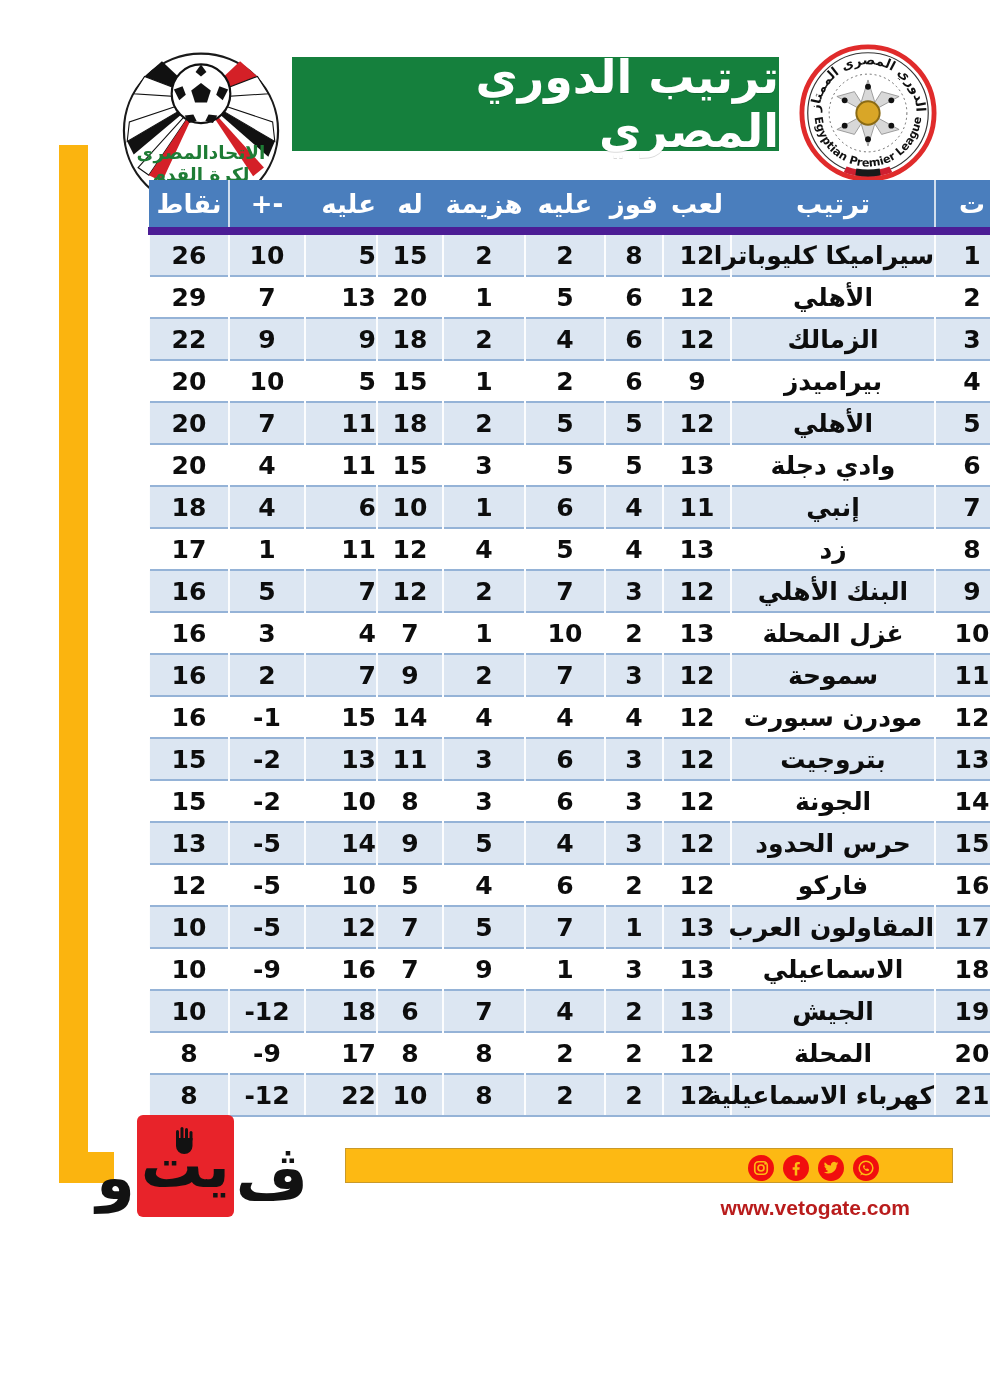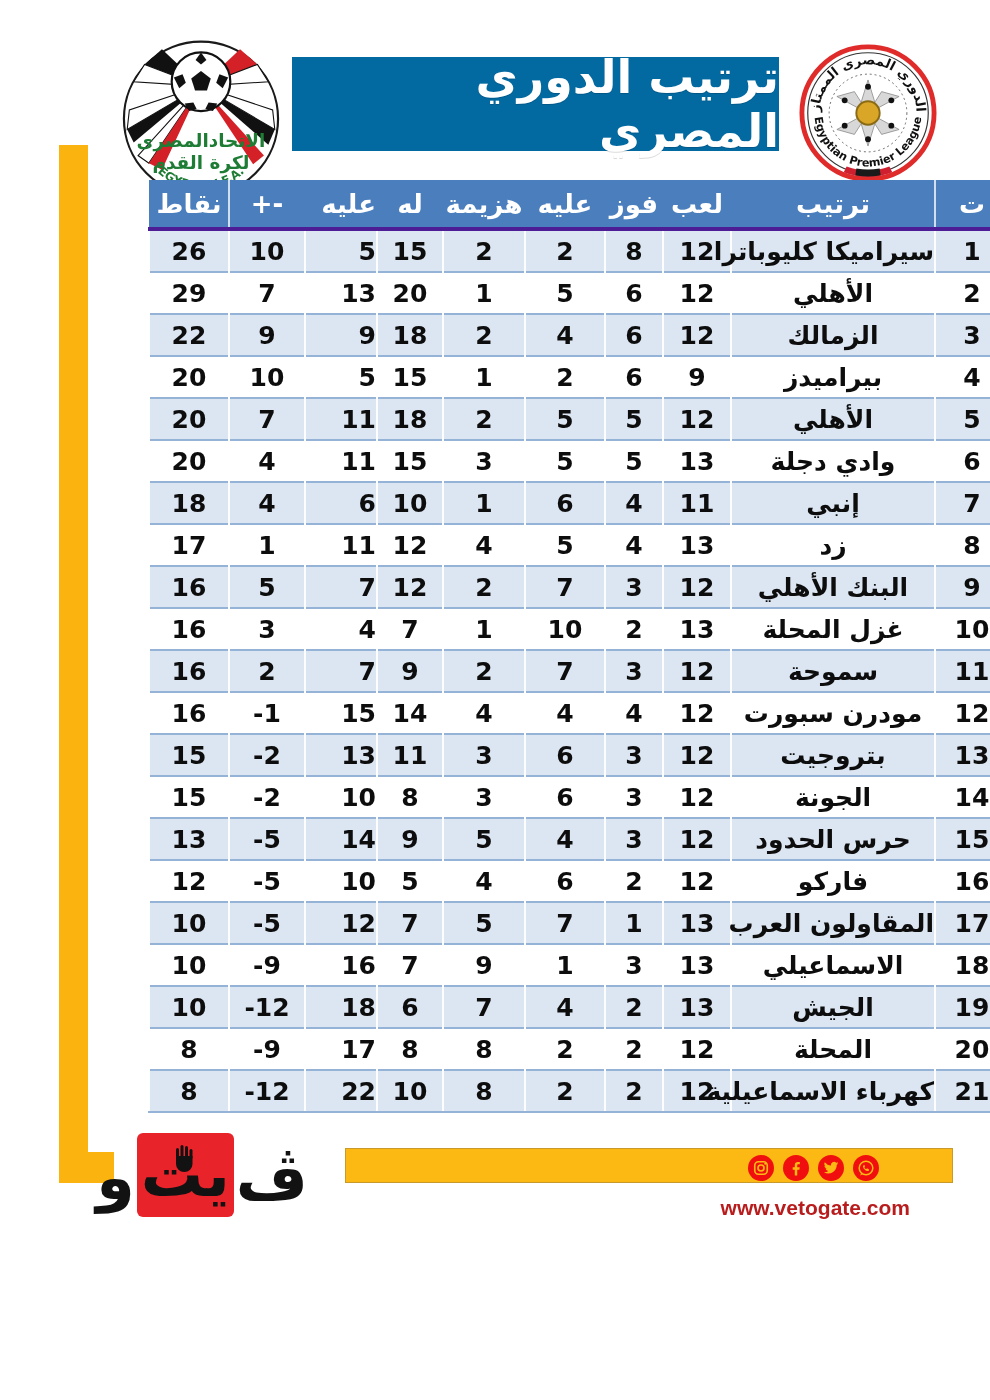--- a/index.html
+++ b/index.html
@@ -1,56 +1,56 @@
 <!DOCTYPE html>
 <html lang="ar"><head>
 <meta charset="utf-8">
 <style>
   html,body{margin:0;padding:0;background:#ffffff;}
   body{width:990px;height:1400px;position:relative;overflow:hidden;
        font-family:"DejaVu Sans","Liberation Sans",sans-serif;}
   .abs{position:absolute;}
 
   
-  .banner{left:292px;top:57px;width:487px;height:94px;background:#0369a1;
+  .banner{left:292px;top:57px;width:487px;height:94px;background:#15803d;
           display:flex;align-items:center;justify-content:center;}
   .banner-title{color:#ffffff;font-size:46px;font-weight:bold;direction:rtl;
                 letter-spacing:1px;text-shadow:0 1px 0 rgba(0,0,0,.15);}
 
-  .fa-badge{left:110px;top:34px;width:182px;height:178px;}
+  .fa-badge{left:110px;top:46px;width:182px;height:178px;}
   .epl-badge{left:797px;top:44px;width:142px;height:138px;}
 
   
   .vbar{left:59px;top:145px;width:29px;height:1038px;background:#FBB40F;}
   .vbar-foot{left:88px;top:1152px;width:26px;height:31px;background:#FBB40F;}
   .footer-bar{left:345px;top:1148px;width:608px;height:35px;background:#FDB913;
               border:1px solid #c9992a;box-sizing:border-box;}
 
   
   .standings{left:148px;top:180px;width:840px;}
   table{border-collapse:collapse;table-layout:fixed;width:840px;direction:rtl;}
   th{background:#4A7EBD;color:#ffffff;font-size:26px;font-weight:bold;height:47px;
      text-align:center;padding:0;border-left:2px solid transparent;
-     border-bottom:4px solid #4c1d95;white-space:nowrap;}
+     border-bottom:8px solid #4c1d95;white-space:nowrap;}
   th.c0,th.c8{border-left-color:rgba(255,255,255,.75);}
   td{height:40px;padding:0;text-align:center;font-size:25px;font-weight:bold;color:#0d0d0d;
      border-top:2px solid #95B3D7;border-left:2px solid rgba(255,255,255,.9);
      white-space:nowrap;background:#ffffff;}
   tr.alt td{background:#DCE6F2;}
   tbody tr:last-child td{border-bottom:2px solid #95B3D7;}
   td.num{direction:ltr;}
   th.c8{direction:ltr;}
   .c0{width:72px;}.c1{width:202px;}.c2{width:66px;}.c3{width:56px;}.c4{width:78px;}
   .c5{width:80px;}.c6{width:64px;}.c7{width:70px;text-align:right;}.c8{width:74px;}.c9{width:78px;}
 
   
   .veto{left:112px;top:1122px;width:180px;height:95px;direction:rtl;
         display:flex;align-items:flex-end;justify-content:center;}
   .veto-seg{font-size:62px;font-weight:bold;color:#121212;line-height:78px;}
-  .veto-mid{background:#E8232A;color:#121212;padding:3px 4px;border-radius:6px;
+  .veto-mid{background:#E8232A;color:#121212;padding:12px 4px;border-radius:6px;
             position:relative;margin:0 2px;}
   .veto-hand{position:absolute;left:50%;top:-20px;transform:translateX(-50%);}
 
   .social{left:748px;top:1155px;display:flex;gap:9px;}
   .sicon{width:26px;height:26px;border-radius:50%;background:#F10E0E;
          display:flex;align-items:center;justify-content:center;}
   .website{left:690px;top:1196px;width:220px;text-align:right;color:#b91c1c;
            font-size:21px;font-weight:bold;font-family:"Liberation Sans",sans-serif;}
 </style>
 </head>

